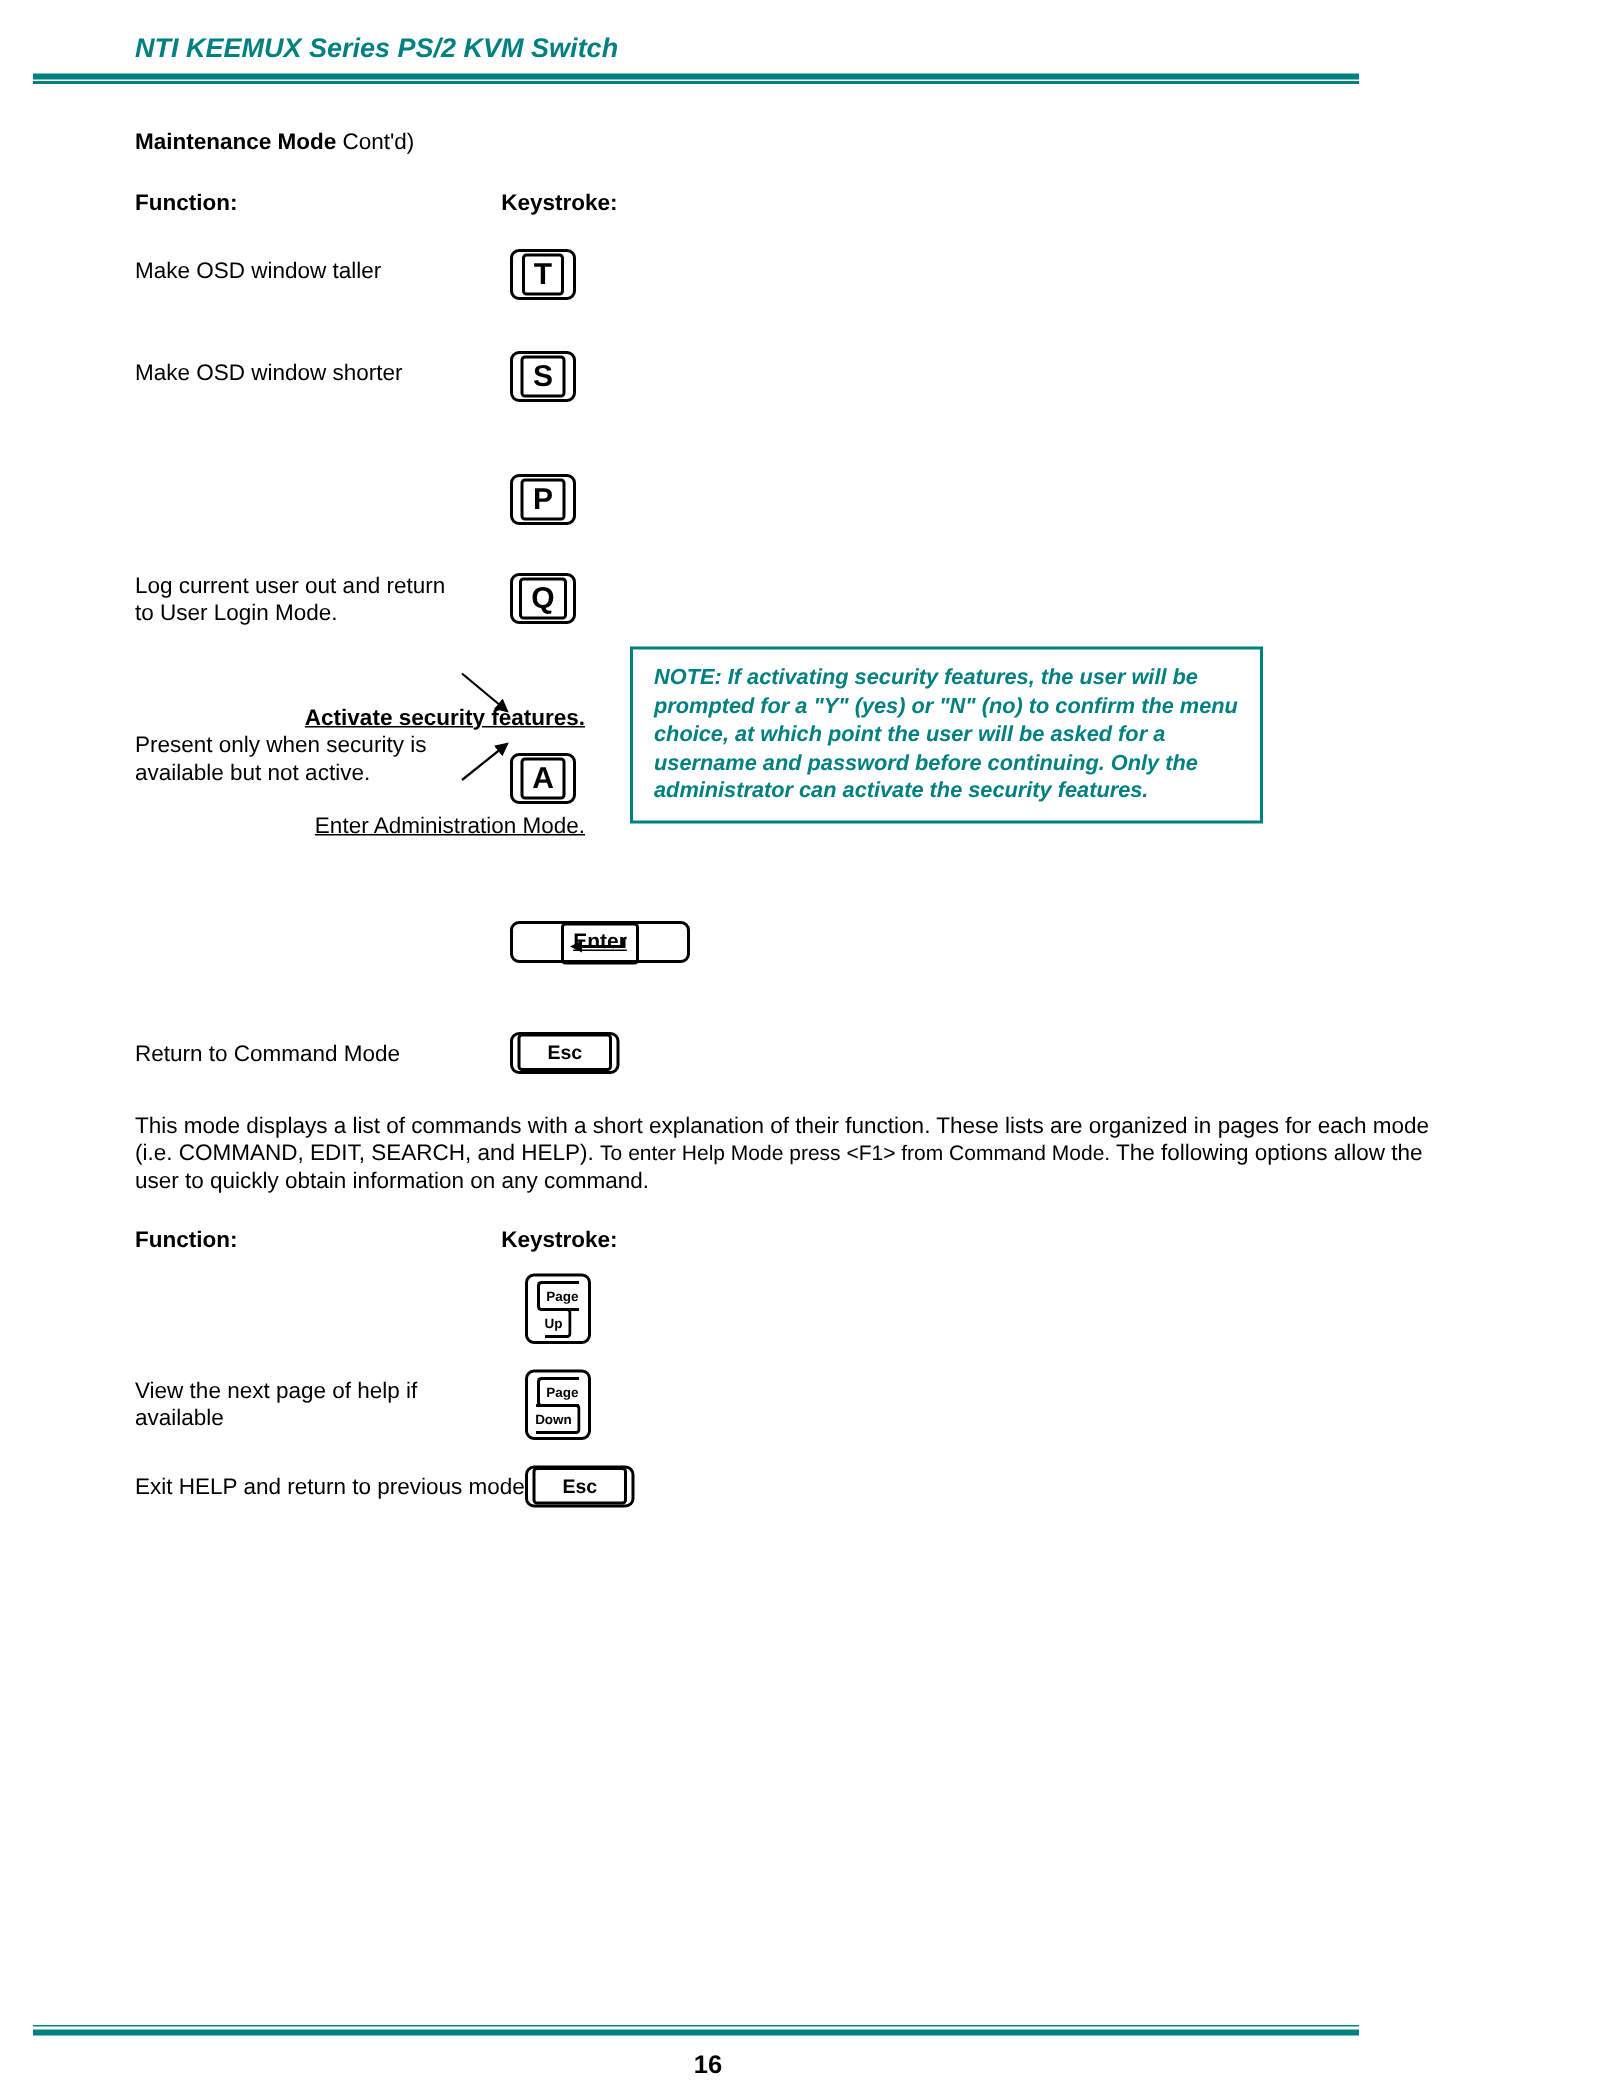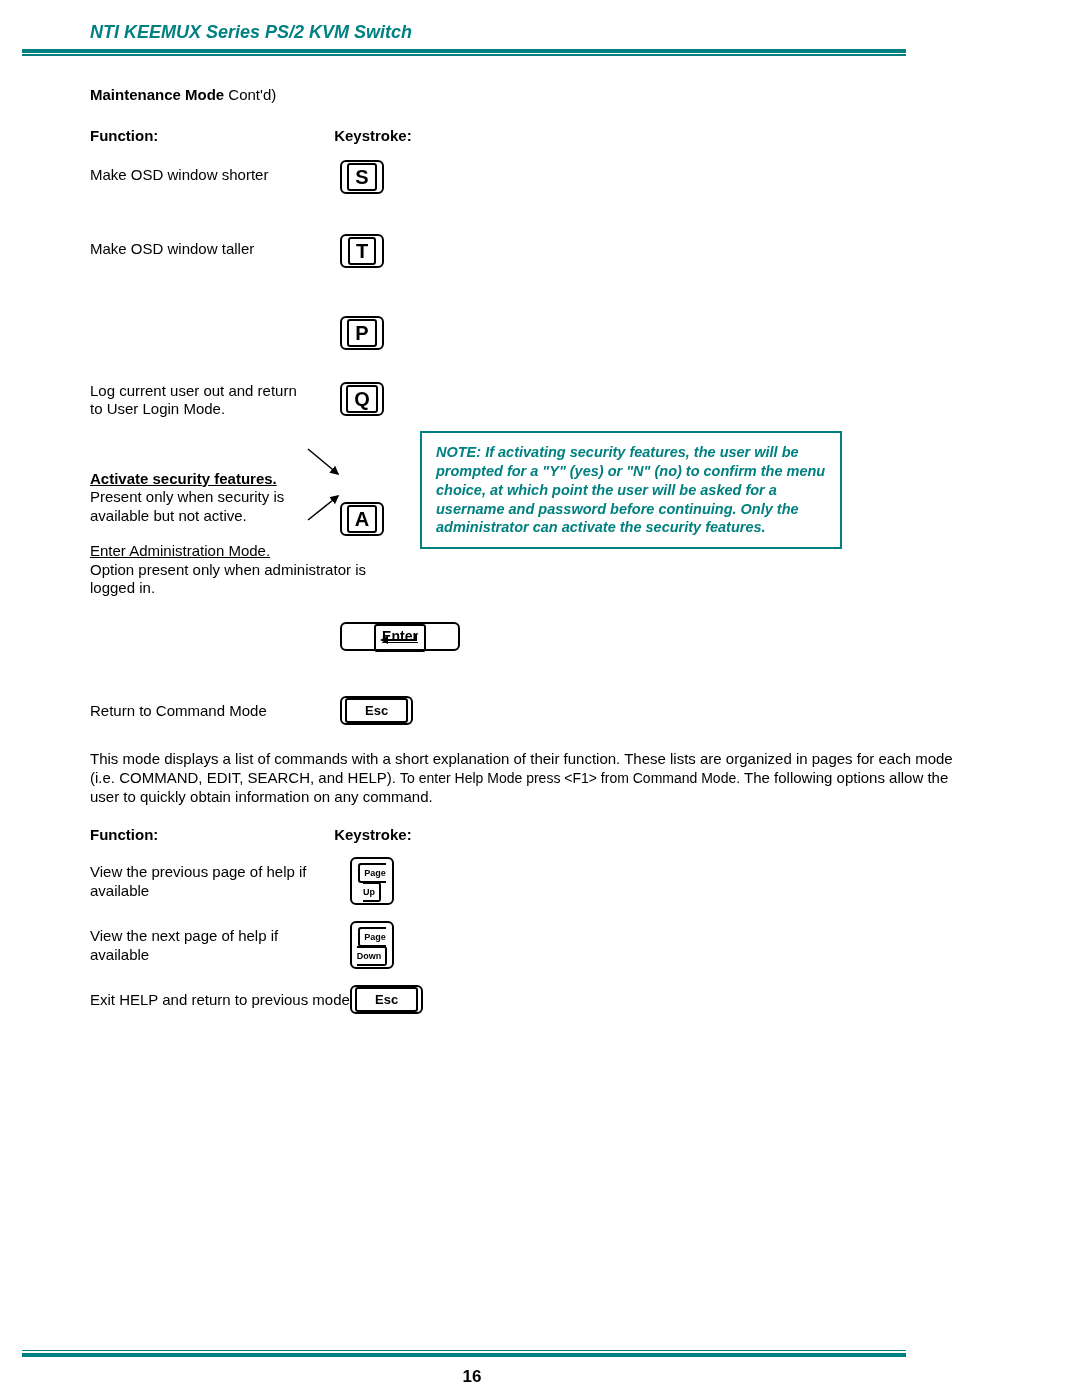--- a/index.html
+++ b/index.html
@@ -137,21 +137,21 @@
     position: relative;
     height: 22px;
   }
   .enter-arrow {
     position: absolute;
     right: 6px;
     bottom: 4px;
     width: 40px;
     height: 12px;
   }
-  .underline { text-decoration: underline; }
+  .underline { text-decoration: underline; text-align: right; }
   .bold { font-weight: bold; }
   
   .note-box {
     position: absolute;
     left: 330px;
     top: 345px;
     width: 390px;
     border: 2px solid #008080;
     padding: 10px 14px;
     color: #008080;
@@ -216,34 +216,34 @@
 
     <div class="subhead">
       <b>Maintenance Mode</b><span> Cont'd)</span>
     </div>
 
     <div style="margin-bottom:6px;">
       <span class="col-function-header">Function:</span>
       <span class="col-keystroke-header">Keystroke:</span>
     </div>
 
+    <div class="row" style="margin-top:26px;">
+      <span class="func-text">Make OSD window taller</span>
+      <div class="keycap-wrap">
+        <span class="keycap">
+          <span class="inner">T</span>
+        </span>
+      </div>
+    </div>
+
     <div class="row">
       <span class="func-text">Make OSD window shorter</span>
       <div class="keycap-wrap">
         <span class="keycap">
           <span class="inner">S</span>
-        </span>
-      </div>
-    </div>
-
-    <div class="row" style="margin-top:26px;">
-      <span class="func-text">Make OSD window taller</span>
-      <div class="keycap-wrap">
-        <span class="keycap">
-          <span class="inner">T</span>
         </span>
       </div>
     </div>
 
     <div class="row" style="min-height:62px;">
       <div class="keycap-wrap" style="top:8px;">
         <span class="keycap">
           <span class="inner">P</span>
         </span>
       </div>
@@ -257,21 +257,20 @@
         </span>
       </div>
     </div>
 
     <div class="row" style="margin-top:40px; min-height:120px;">
       <div style="display:inline-block; width:300px; vertical-align:top;">
         <div class="underline bold">Activate security features.</div>
         <div style="width:210px;">Present only when security is available but not active.</div>
         <div style="height:16px;"></div>
         <div class="underline">Enter Administration Mode.</div>
-        <div>Option present only when administrator is logged in.</div>
       </div>
       <div class="keycap-wrap" style="top:32px;">
         <span class="keycap">
           <span class="inner">A</span>
         </span>
       </div>
     </div>
 
     <svg class="arrow-svg" viewBox="0 0 50 80">
       <defs>
@@ -313,21 +312,20 @@
     <div class="body-para">
       <span>This mode displays a list of commands with a short explanation of their function.  These lists are organized in pages for each mode (i.e. COMMAND, EDIT, SEARCH, and HELP). </span><span class="small">To enter Help Mode press &lt;F1&gt; from Command Mode.</span><span>  The following options allow the user to quickly obtain information on any command.</span>
     </div>
 
     <div class="table2-headers">
       <span class="col-function-header">Function:</span>
       <span class="col-keystroke-header">Keystroke:</span>
     </div>
 
     <div class="row2">
-      <span class="func-text" style="width:220px;">View the previous page of help if available</span>
       <div class="keycap-wrap">
         <span class="keycap keycap-tiny">
           <span class="inner">
             <span>Page</span><br>
             <span>Up</span>
           </span>
         </span>
       </div>
     </div>
 

